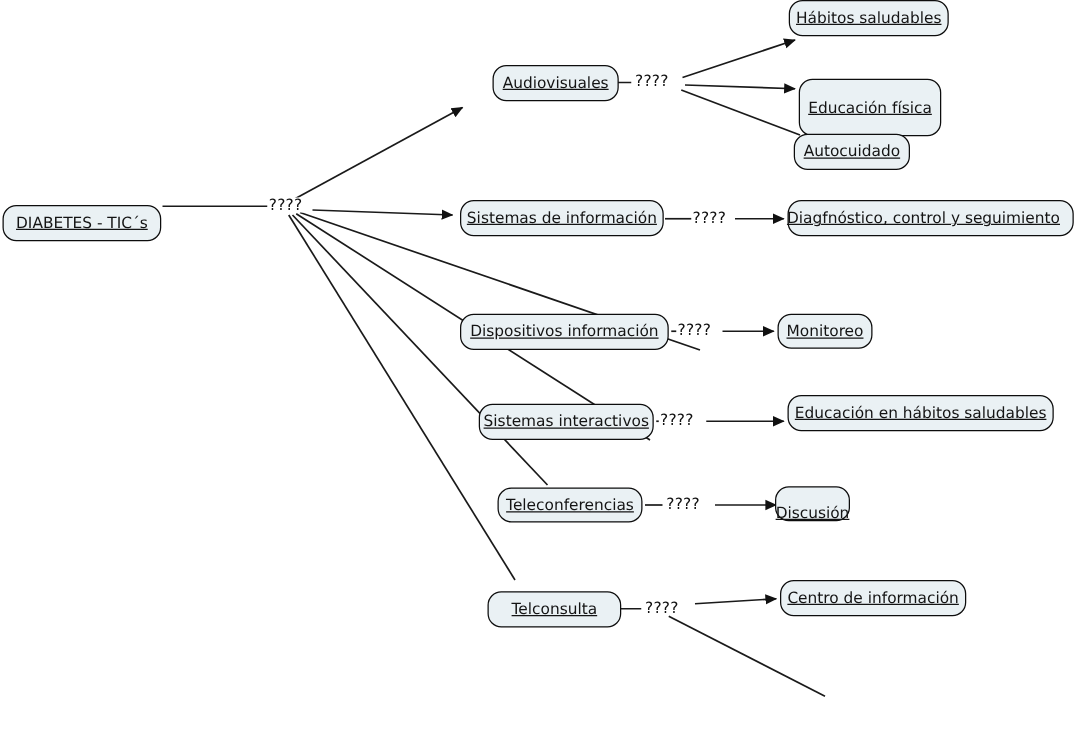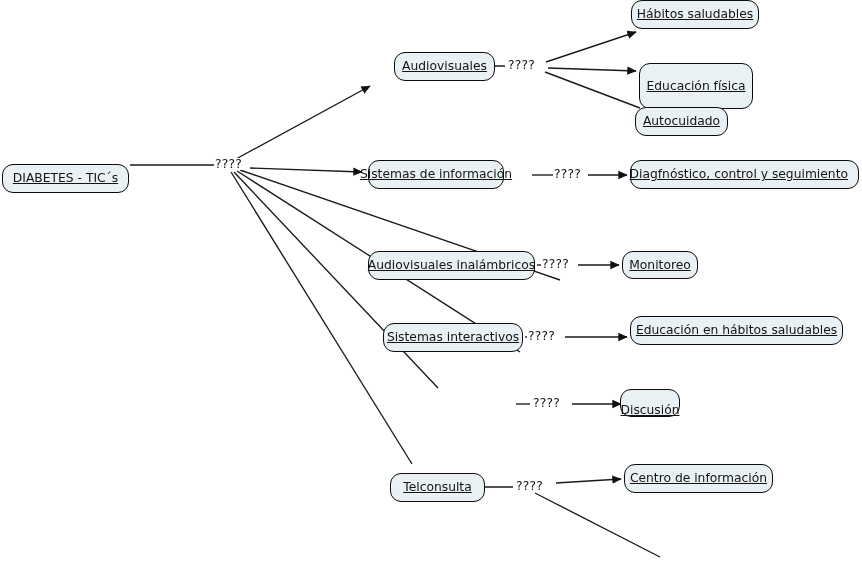--- a/index.html
+++ b/index.html
@@ -104,58 +104,61 @@
   <div class="node" style="left:631px;top:0px;width:128px;height:29px;">
     <span>Hábitos saludables</span>
   </div>
   <div class="node" style="left:639px;top:63px;width:114px;height:46px;">
     <span>Educación física</span>
   </div>
   <div class="node" style="left:635px;top:107px;width:93px;height:29px;text-align:center;">
     <span>Autocuidado</span>
   </div>
 
-  <div class="node" style="left:368px;top:160px;width:136px;height:29px;">
+  <div class="node" style="left:368px;top:160px;width:163px;height:29px;">
     <span>Sistemas de información</span>
   </div>
   <div class="edge-label" style="left:553px;top:168px;">
     <span>????</span>
   </div>
   <div class="node" style="left:630px;top:160px;width:229px;height:29px;justify-content:flex-end;">
     <span>Diagfnóstico, control y seguimiento</span>
   </div>
 
   <div class="node" style="left:368px;top:251px;width:167px;height:29px;">
-    <span>Audiovisuales inalámbricos</span>
+    <span>Dispositivos información</span>
   </div>
   <div class="edge-label" style="left:541px;top:258px;">
     <span>????</span>
   </div>
   <div class="node" style="left:622px;top:251px;width:76px;height:28px;">
     <span>Monitoreo</span>
   </div>
 
   <div class="node" style="left:383px;top:323px;width:140px;height:29px;">
     <span>Sistemas interactivos</span>
   </div>
   <div class="edge-label" style="left:527px;top:330px;">
     <span>????</span>
   </div>
   <div class="node" style="left:630px;top:316px;width:213px;height:29px;">
     <span>Educación en hábitos saludables</span>
   </div>
 
+  <div class="node" style="left:398px;top:390px;width:116px;height:28px;">
+    <span>Teleconferencias</span>
+  </div>
   <div class="edge-label" style="left:532px;top:397px;">
     <span>????</span>
   </div>
   <div class="node" style="left:620px;top:389px;width:60px;height:28px;align-items:flex-end;">
     <span>Discusión</span>
   </div>
 
-  <div class="node" style="left:390px;top:473px;width:95px;height:29px;">
+  <div class="node" style="left:390px;top:473px;width:107px;height:29px;">
     <span>Telconsulta</span>
   </div>
   <div class="edge-label" style="left:515px;top:480px;">
     <span>????</span>
   </div>
   <div class="node" style="left:624px;top:464px;width:149px;height:29px;">
     <span>Centro de información</span>
   </div>
 
 </div>

